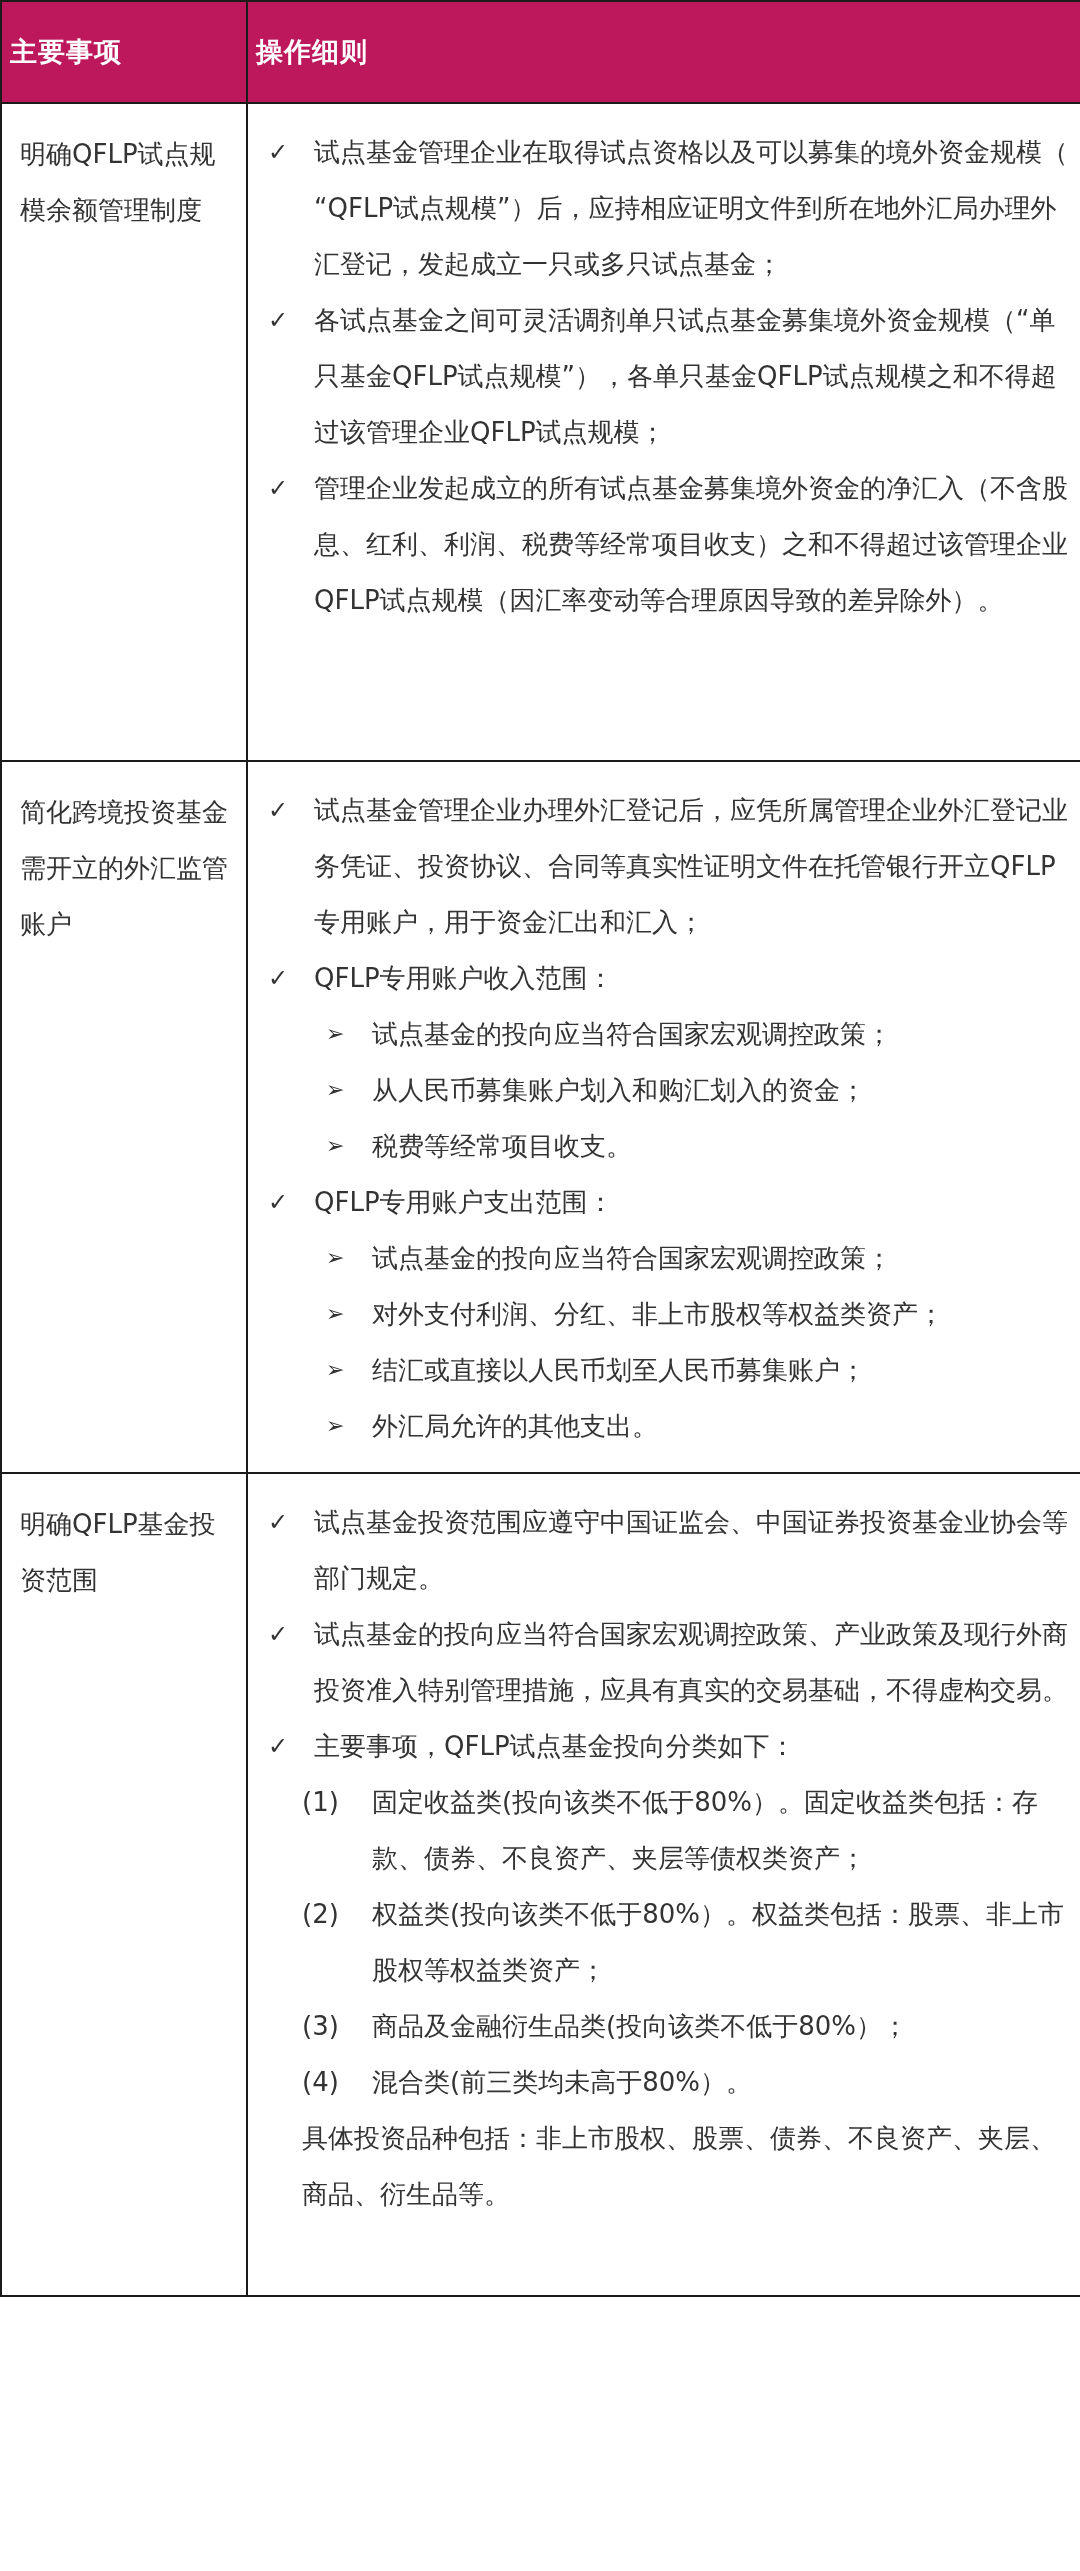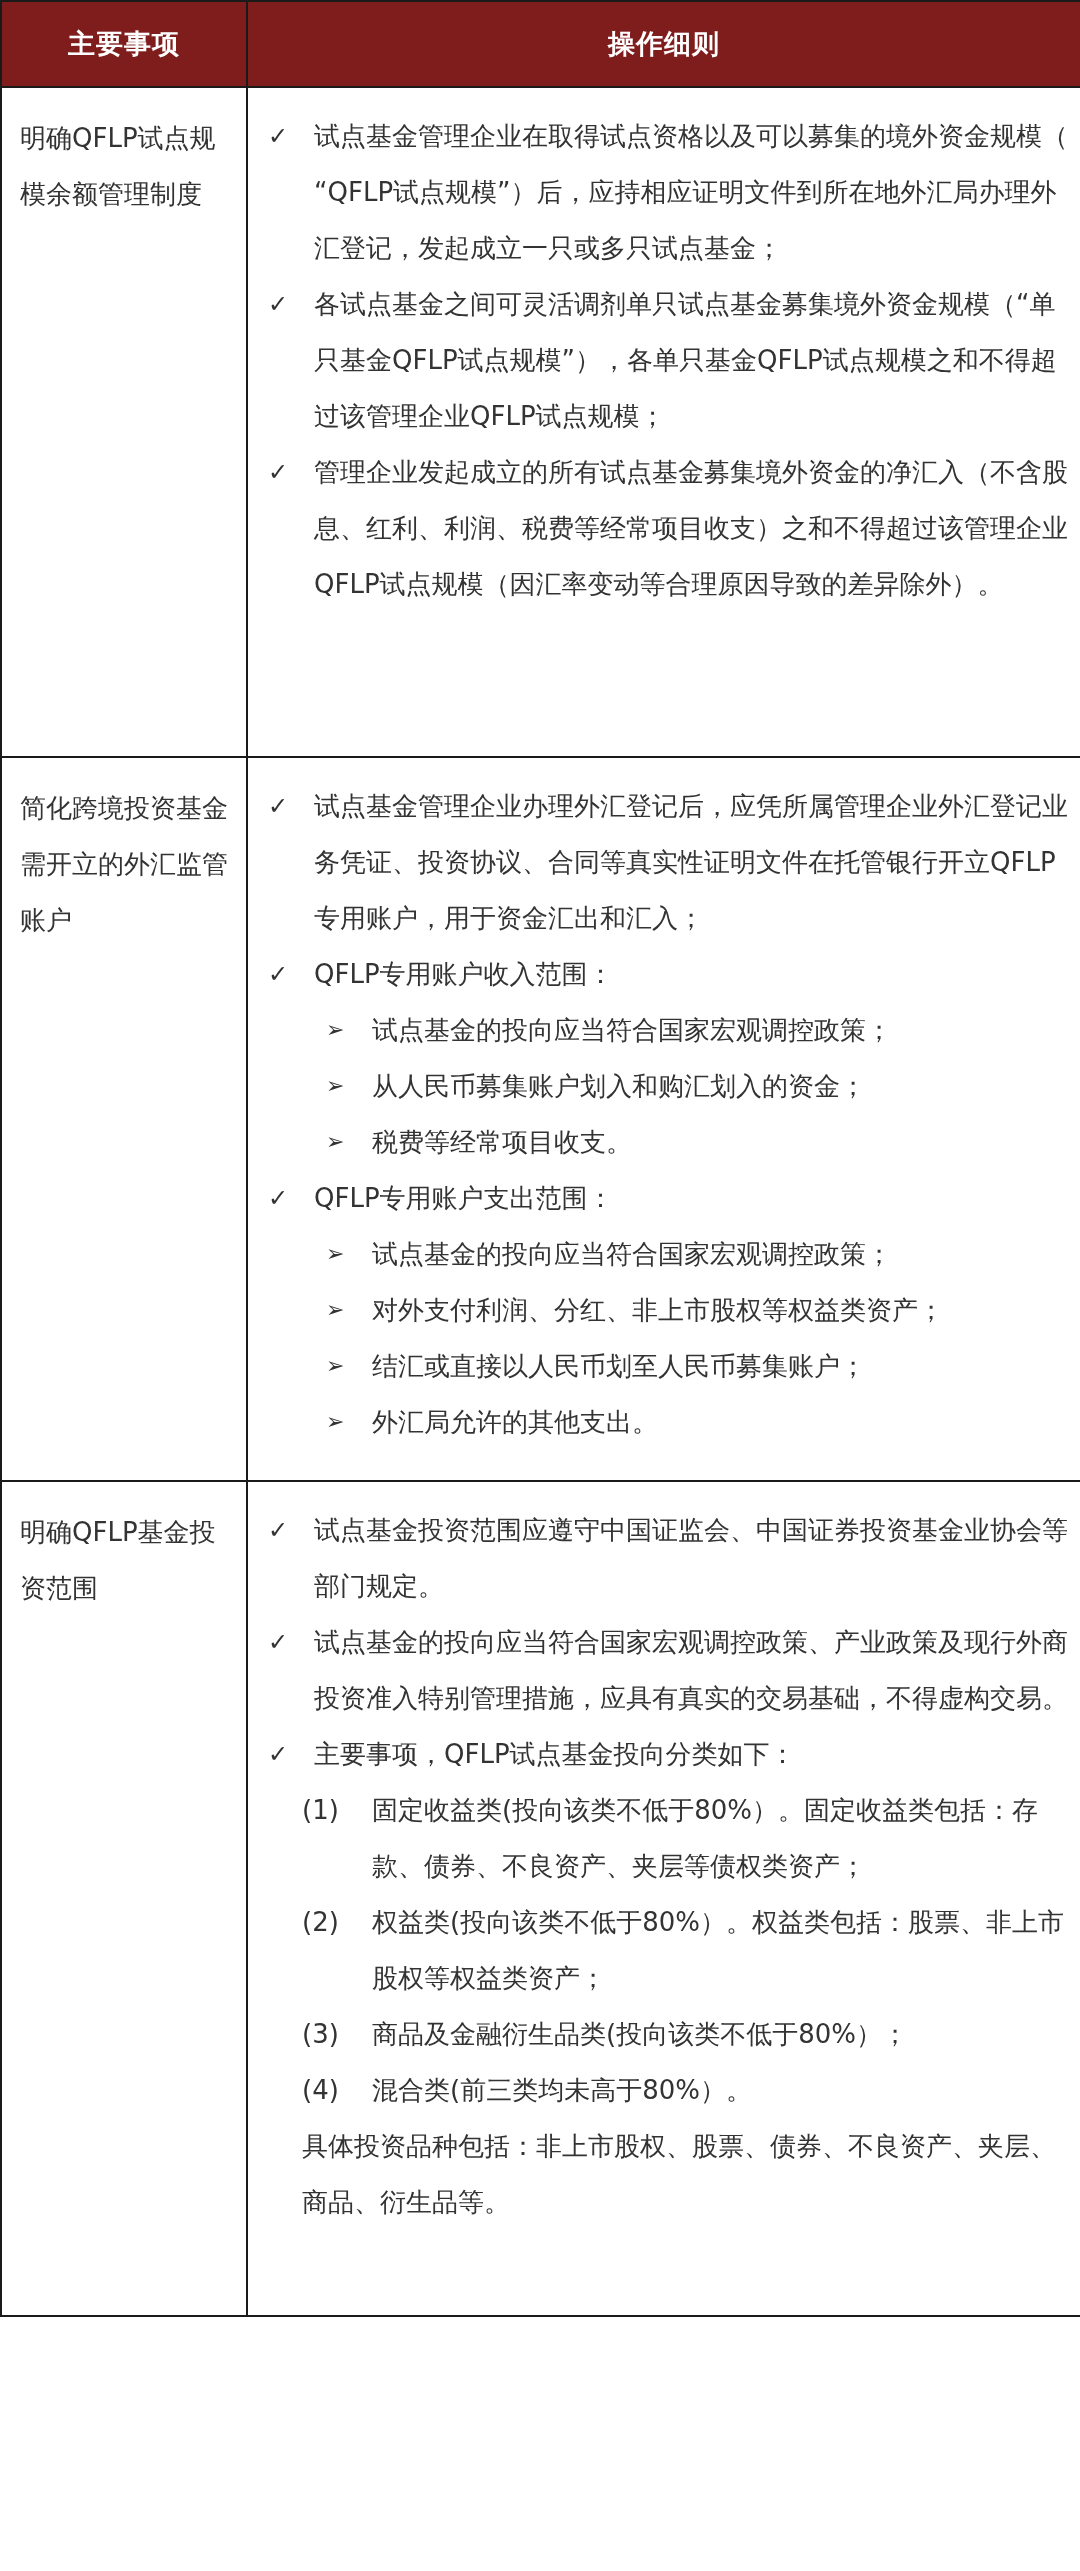--- a/index.html
+++ b/index.html
@@ -12,39 +12,39 @@
   }
   table.main {
     width: 1080px;
     border-collapse: collapse;
     table-layout: fixed;
     border: 2px solid #1a1a1a;
   }
   col.c1 { width: 246px; }
   col.c2 { width: 834px; }
   th {
-    background: #7f1d1d;
+    background: #be185d;
     color: #ffffff;
     font-weight: bold;
     font-size: 27px;
     height: 84px;
-    text-align: center;
+    text-align: left;
     border: 2px solid #1a1a1a;
-    padding: 0;
+    padding: 8px;
     letter-spacing: 1px;
   }
   td {
     border: 2px solid #1a1a1a;
     vertical-align: top;
     padding: 0;
   }
   td.topic {
     font-size: 26px;
     line-height: 56px;
-    padding: 22px 10px 16px 18px;
+    padding: 22px 10px 4px 18px;
     color: #333333;
   }
   td.detail {
     padding: 20px 8px 0 14px;
     font-size: 26px;
     line-height: 56px;
     color: #333333;
   }
   .item {
     position: relative;

